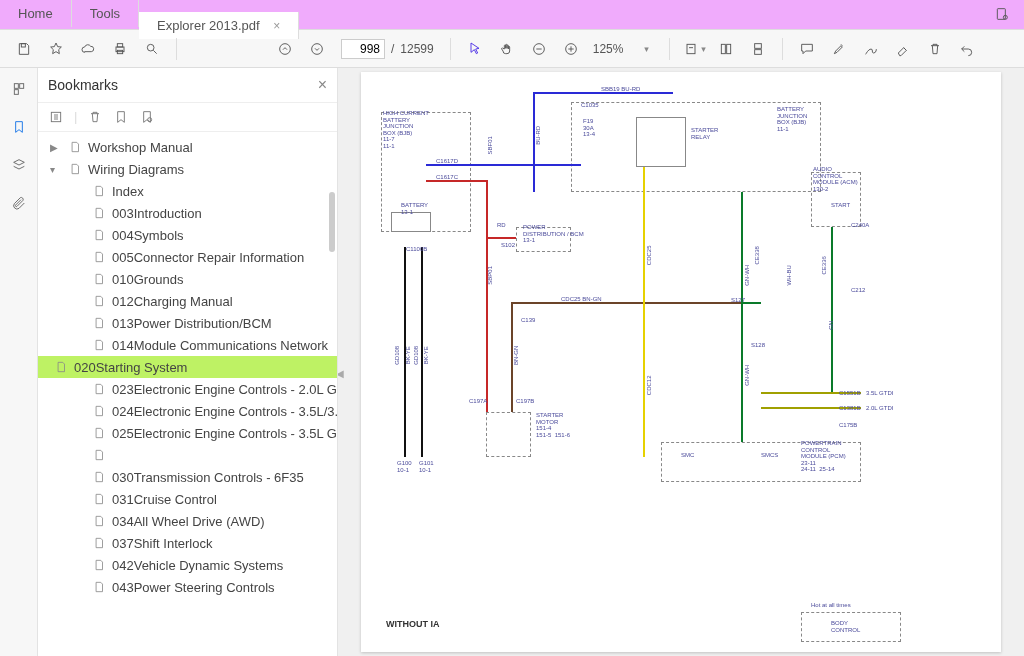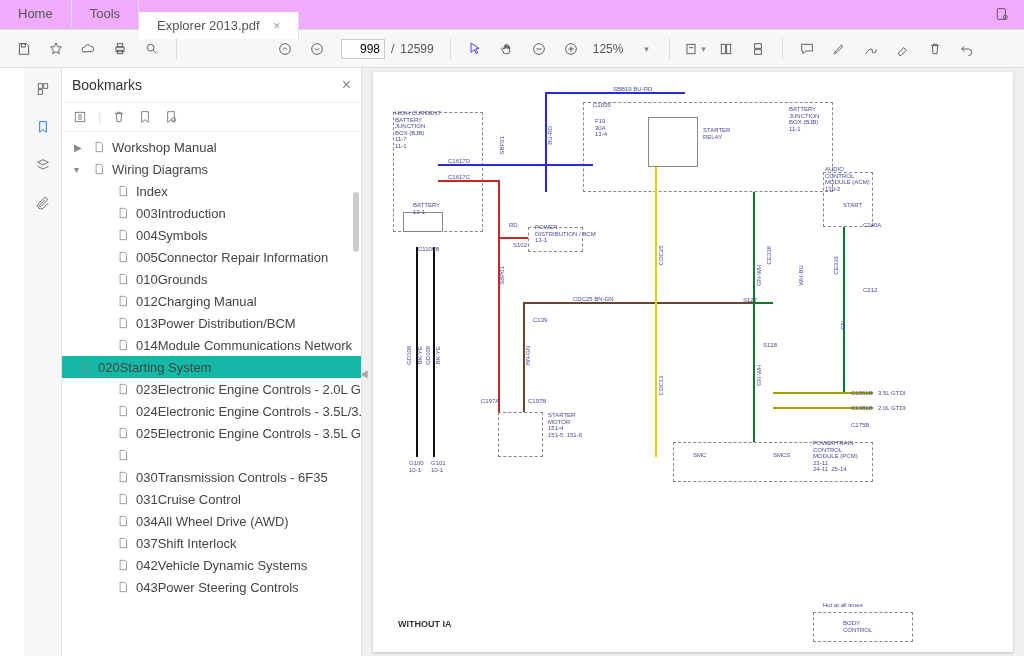--- a/index.html
+++ b/index.html
@@ -16,36 +16,36 @@
   
   .toolbar { display: flex; align-items: center; height: 38px; background: #f7f7f7; border-bottom: 1px solid #ddd; padding: 0 10px; gap: 4px; }
   .tb-btn { width: 28px; height: 28px; display:inline-flex; align-items:center; justify-content:center; color:#555; cursor:pointer; border-radius:3px; }
   .tb-sep { width:1px; height:22px; background:#ddd; margin:0 6px; }
   .page-info { display:flex; align-items:center; gap:6px; font-size:12px; color:#555; margin:0 6px;}
   .page-info input { width:44px; text-align:right; border:1px solid #ccc; padding:2px 4px; font-size:12px; }
   .zoom-val { font-size:12px; color:#555; margin:0 4px; }
   .dropdown-caret::after{content:"▾"; font-size:9px; margin-left:2px; color:#888;}
   
   
-  .main { display:flex; height: calc(656px - 30px - 38px); margin-left: 24px; }
+  .main { display:flex; height: calc(656px - 30px - 38px); }
   .iconrail { width:38px; background:#f7f7f7; border-right:1px solid #e3e3e3; display:flex; flex-direction:column; align-items:center; padding-top:8px; gap:12px; }
   .iconrail .rail-btn { width:26px; height:26px; display:flex; align-items:center; justify-content:center; color:#666; cursor:pointer; }
   .iconrail .rail-btn.active { color:#1473e6; }
   
   .sidepanel { width:300px; background:#fff; border-right:1px solid #e3e3e3; display:flex; flex-direction:column; }
   .sp-header { display:flex; align-items:center; justify-content:space-between; padding:8px 10px; border-bottom:1px solid #eee; }
   .sp-title { font-size:14px; color:#333; }
   .sp-close { color:#888; cursor:pointer; font-size:16px; }
   .sp-tools { display:flex; gap:10px; padding:6px 10px; border-bottom:1px solid #eee; color:#777; }
   .sp-tools span{ cursor:pointer; display:inline-flex; }
   
   .bm-tree { flex:1; overflow-y:auto; padding:4px 0 12px 0; position:relative; }
   .bm-item { display:flex; align-items:center; gap:6px; padding:3px 10px 3px 12px; cursor:pointer; white-space:nowrap; color:#444; }
   .bm-item.leaf { padding-left:54px; }
-  .bm-item.selected { background:#14b8a6;padding-left:16px; }
+  .bm-item.selected { background:#bef264;padding-left:16px; }
   .bm-toggle { width:12px; display:inline-block; color:#888; font-size:10px; }
   .bm-icon { width:14px; display:inline-flex; color:#888; }
   .scrollbar-fake { position:absolute; right:2px; top:60px; width:6px; height:60px; background:#ccc; border-radius:3px; }
   
   .viewer { flex:1; background:#f0f0f0; display:flex; flex-direction:column; position:relative; overflow:hidden; }
   .page { background:#fff; margin: 4px auto 0 auto; width: 640px; height: 580px; box-shadow:0 1px 3px rgba(0,0,0,.2); position:relative; font-size:6px; color:#3a3a8a; }
   .gutter-arrow{ position:absolute; left:-2px; top:300px; color:#aaa; font-size:10px; cursor:pointer;}
   
   .wire { position:absolute; }
   .box { position:absolute; border:1px dashed #888; }

